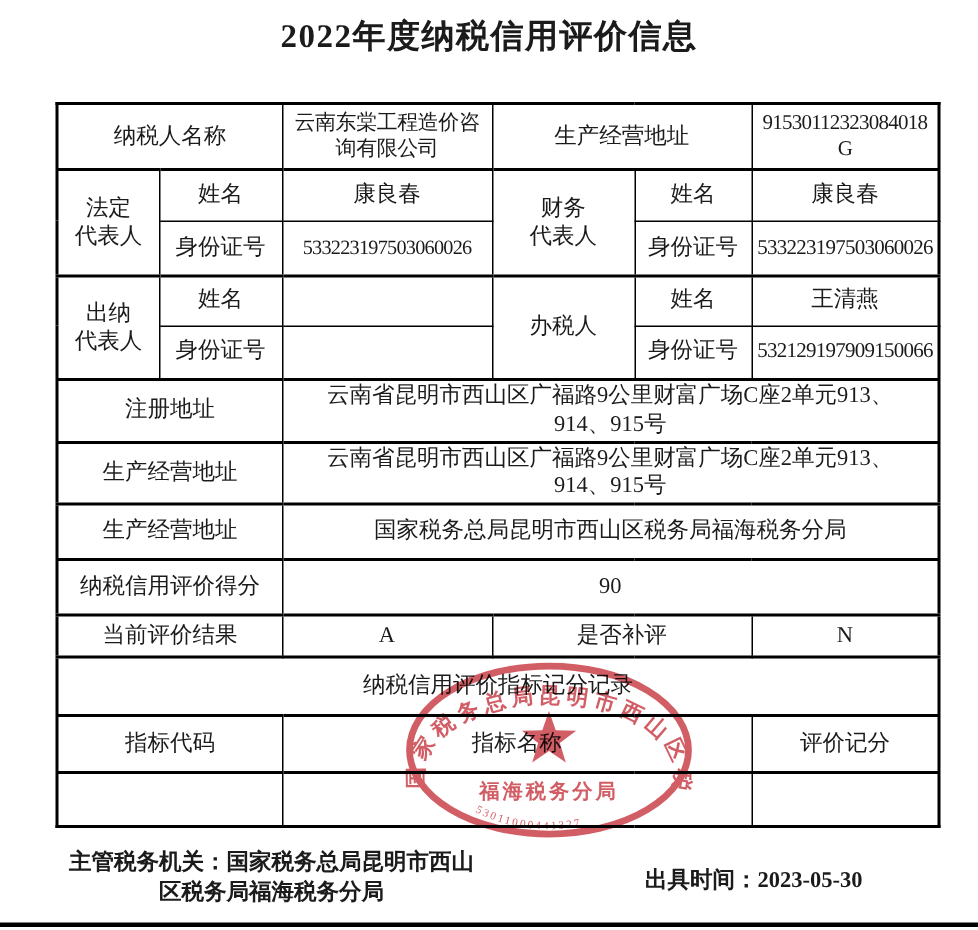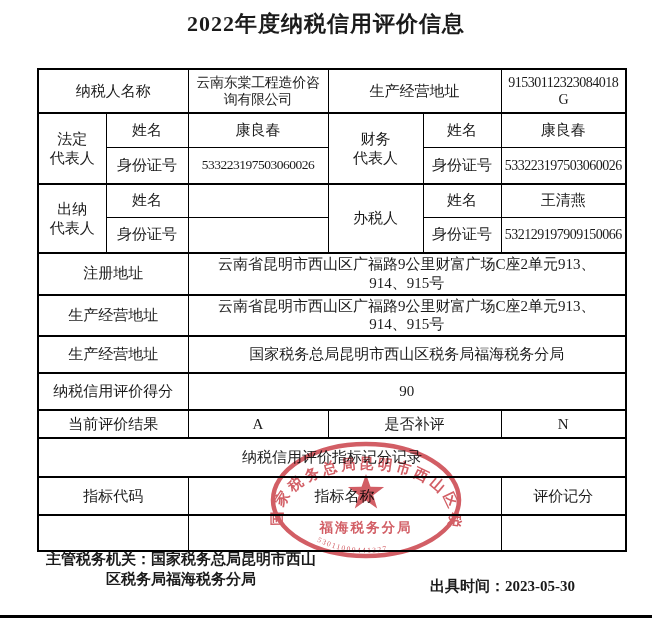--- a/index.html
+++ b/index.html
@@ -20,21 +20,21 @@
     border:1px solid #000; text-align:center; vertical-align:middle;
     padding:1px 3px; line-height:1.25; overflow:hidden;
   }
   tr.grp td { border-top-width:2px; }
   td.prewrap { white-space:pre-line; }
   td.company { font-size:14px; letter-spacing:-0.3px; }
   td.digits  { font-size:14px; letter-spacing:-0.5px; word-break:break-all; }
   td.oneline { font-size:13.5px; letter-spacing:-0.5px; white-space:nowrap; }
   .addr-inner { display:inline-block; max-width:385px; text-align:center; }
   .footer-auth {
-    position:absolute; left:39px; top:550px; width:284px;
+    position:absolute; left:39px; top:566px; width:284px;
     text-align:center; font-weight:bold; font-size:15px; line-height:1.32;
   }
   .footer-issue {
     position:absolute; left:390px; top:577px;
     font-weight:bold; font-size:15px; white-space:nowrap;margin-left:40px;
   }
   .bottom-line { position:absolute; left:0; top:615px; width:652px; height:3px; background:#000; }
   .seal {
     position:absolute; left:266px; top:437px;
     mix-blend-mode:multiply; opacity:0.88; pointer-events:none;

